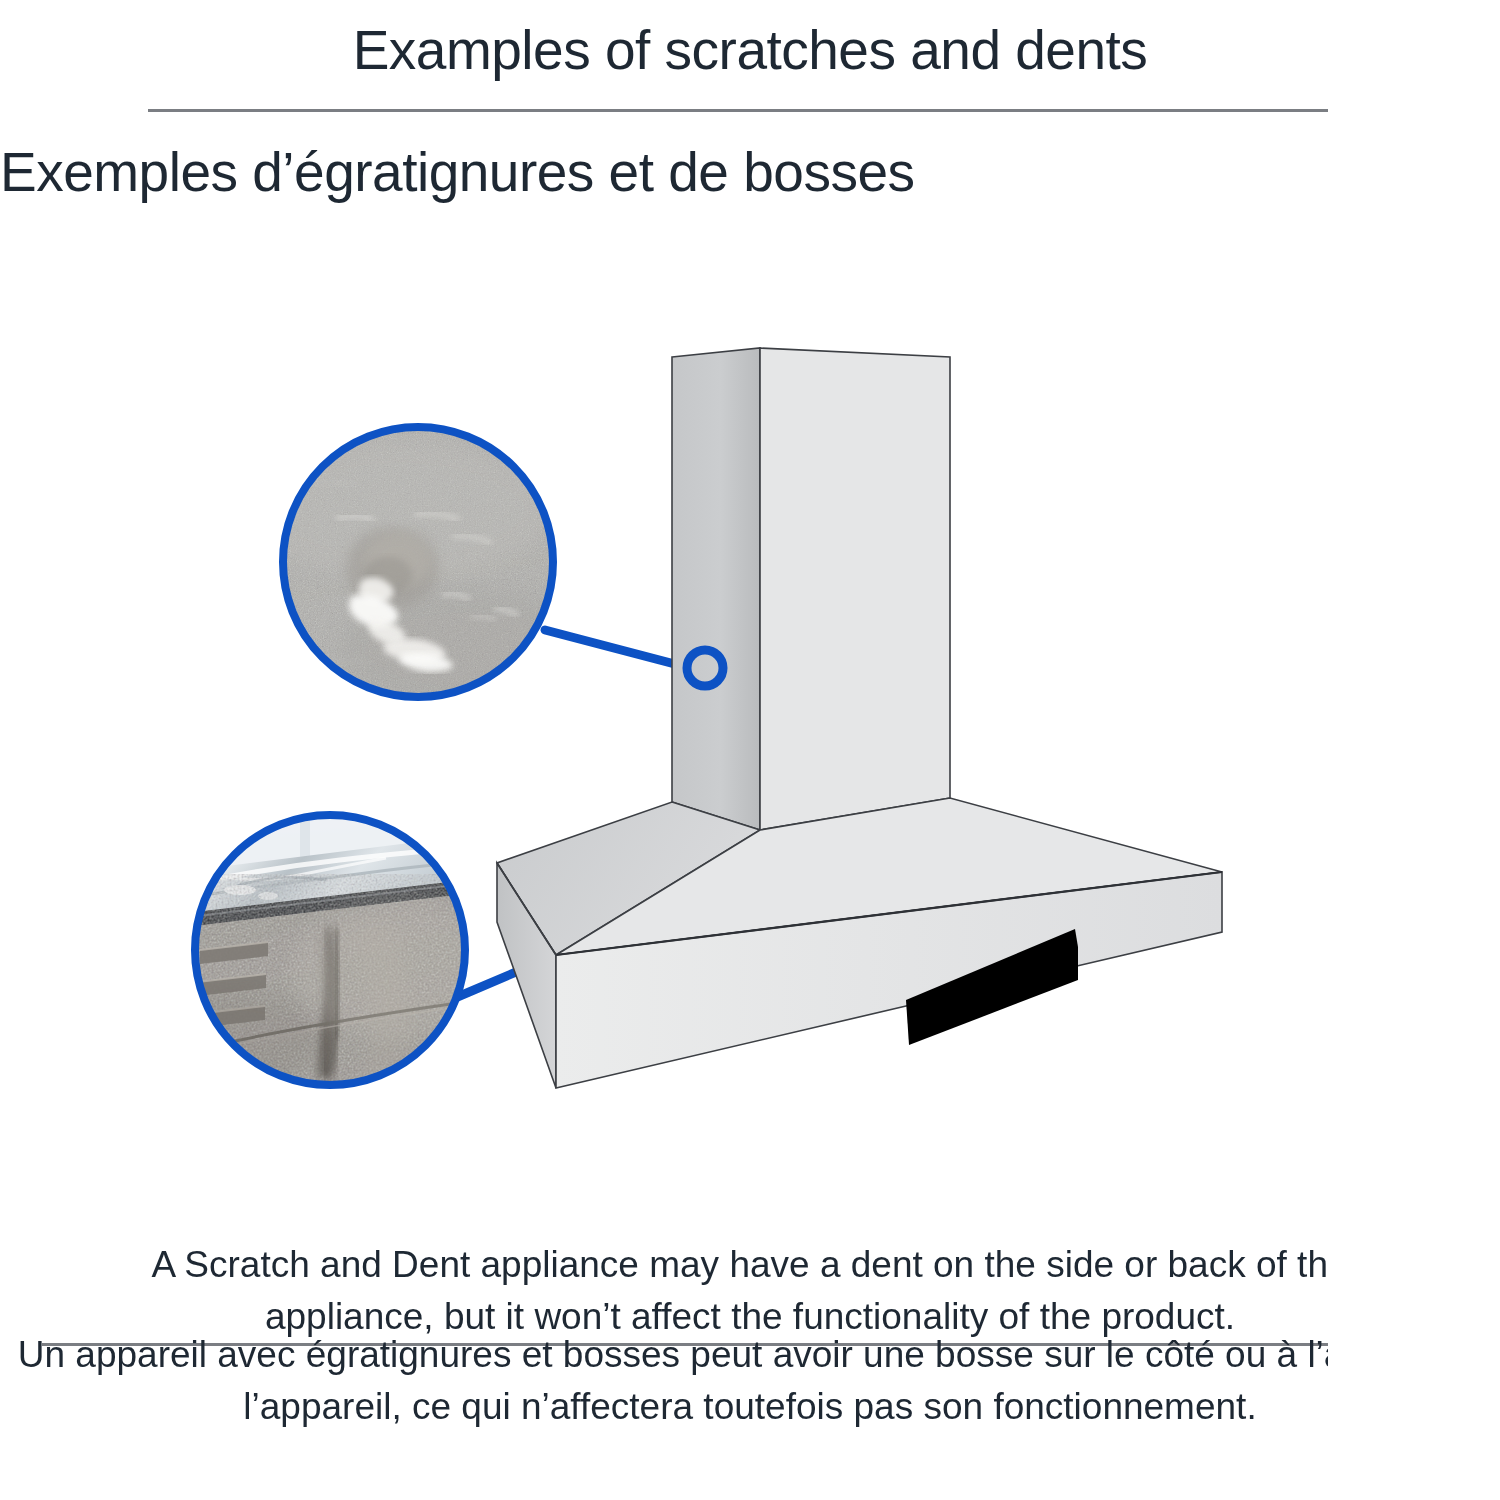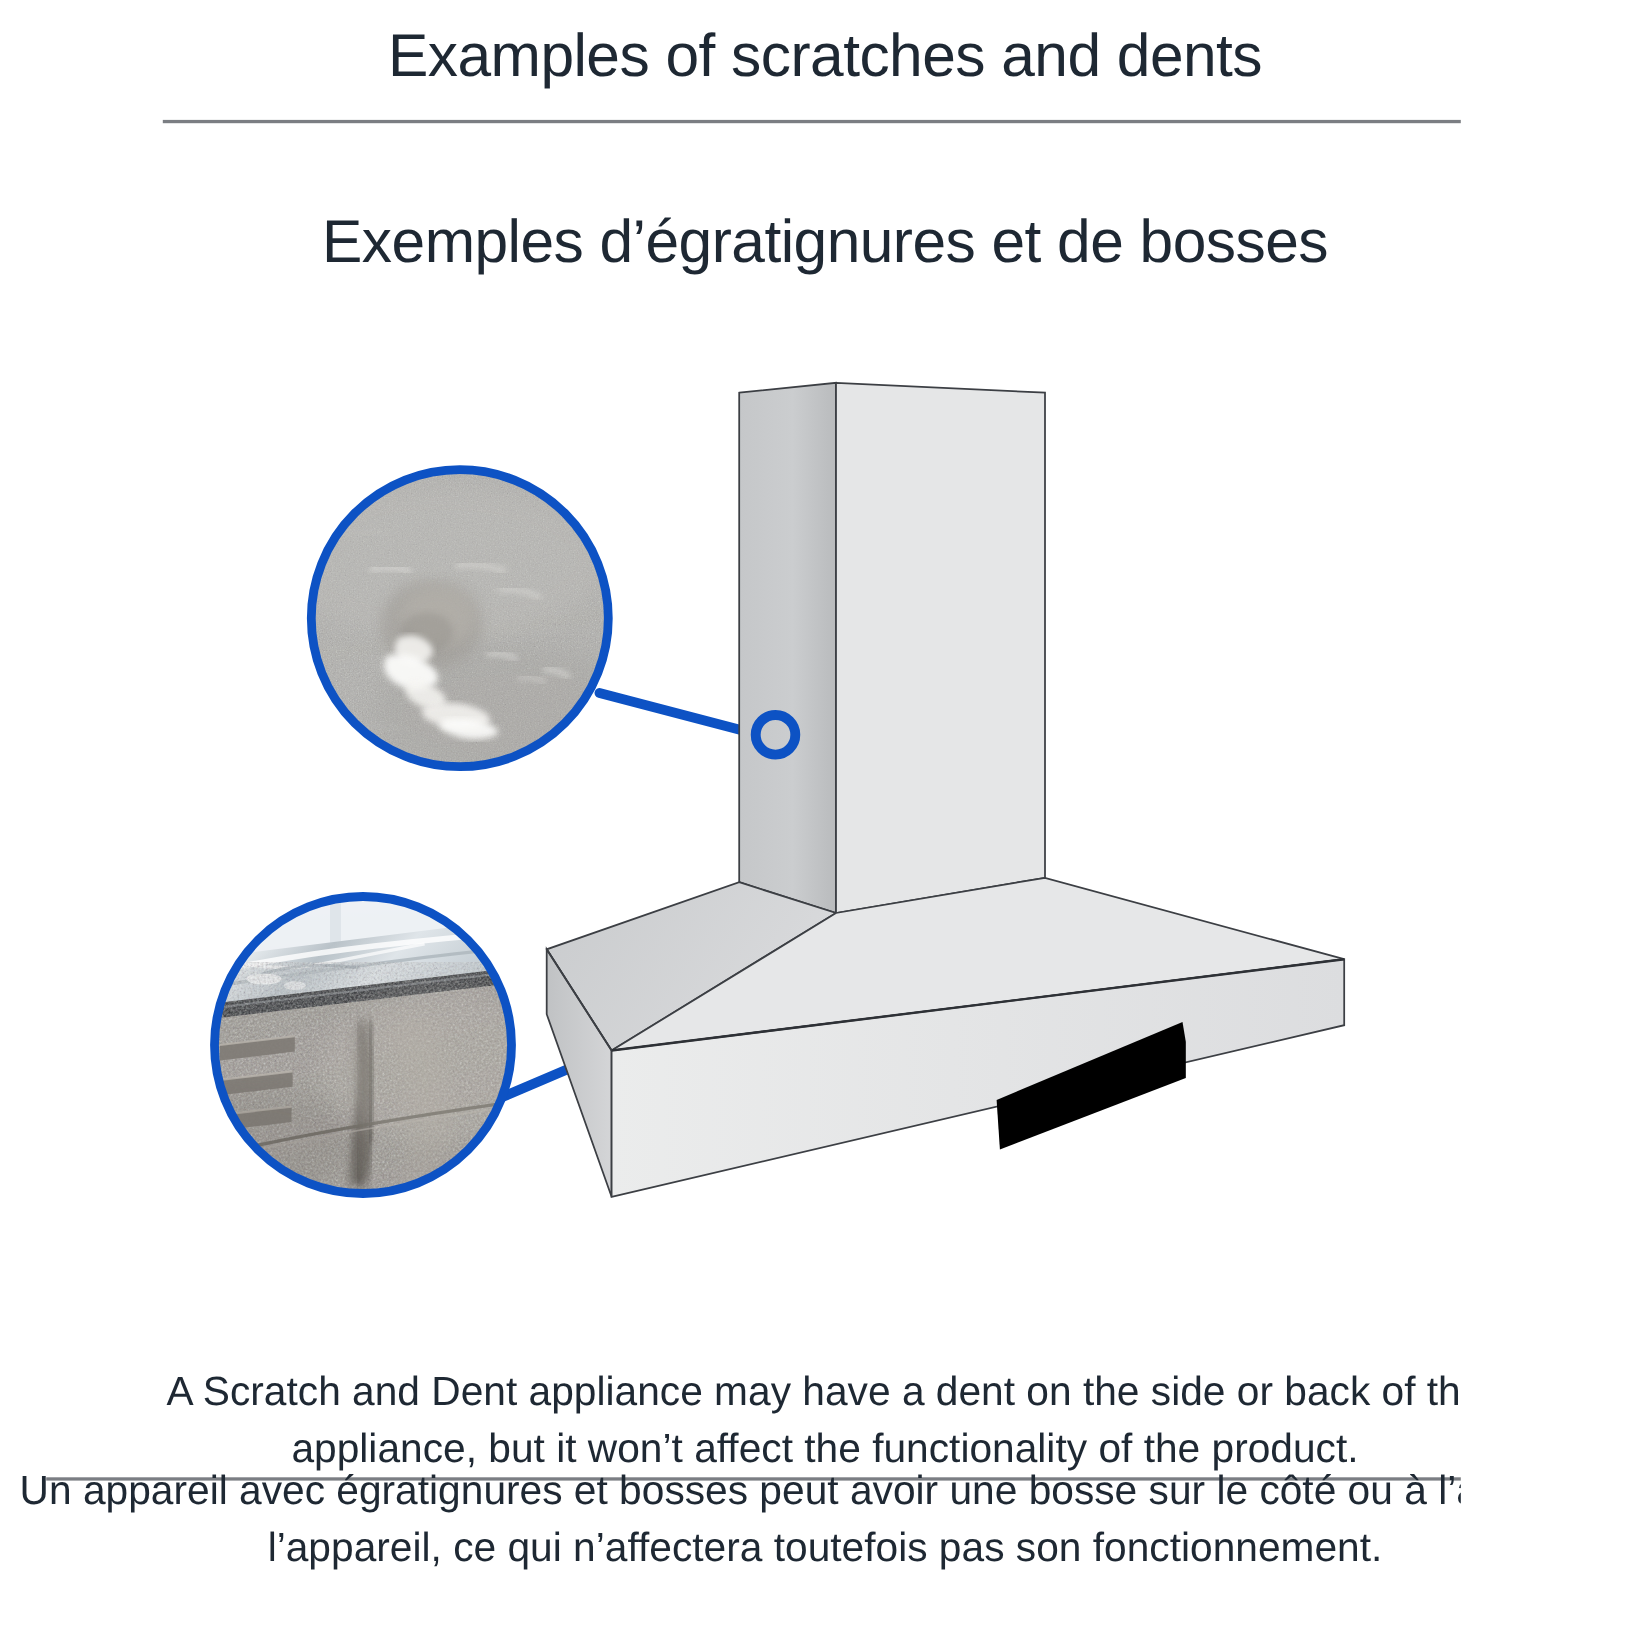--- a/index.html
+++ b/index.html
@@ -35,27 +35,26 @@
     top: 109px;
     width: 1204px;
     height: 3px;
     background: #7b7e83;
   }
   .title-fr {
     position: absolute;
     left: 0;
     top: 136px;
     width: 1500px;
-    text-align: center;
+    text-align: left;
     font-size: 55px;
     line-height: 72px;
     letter-spacing: -0.5px;
     color: #1e2833;
     font-weight: 400;
-    margin-top: 47px;
   }
 
   
   .stage {
     position: absolute;
     left: 0;
     top: 250px;
     width: 1500px;
     height: 900px;
   }

